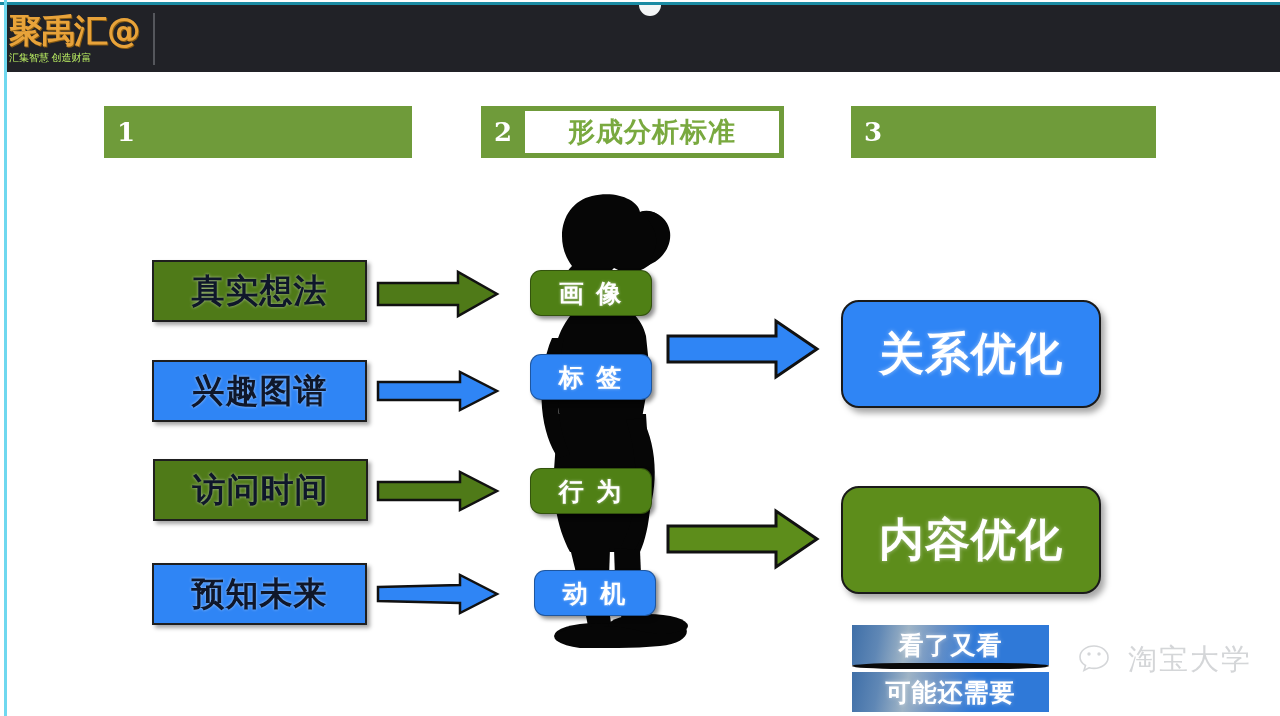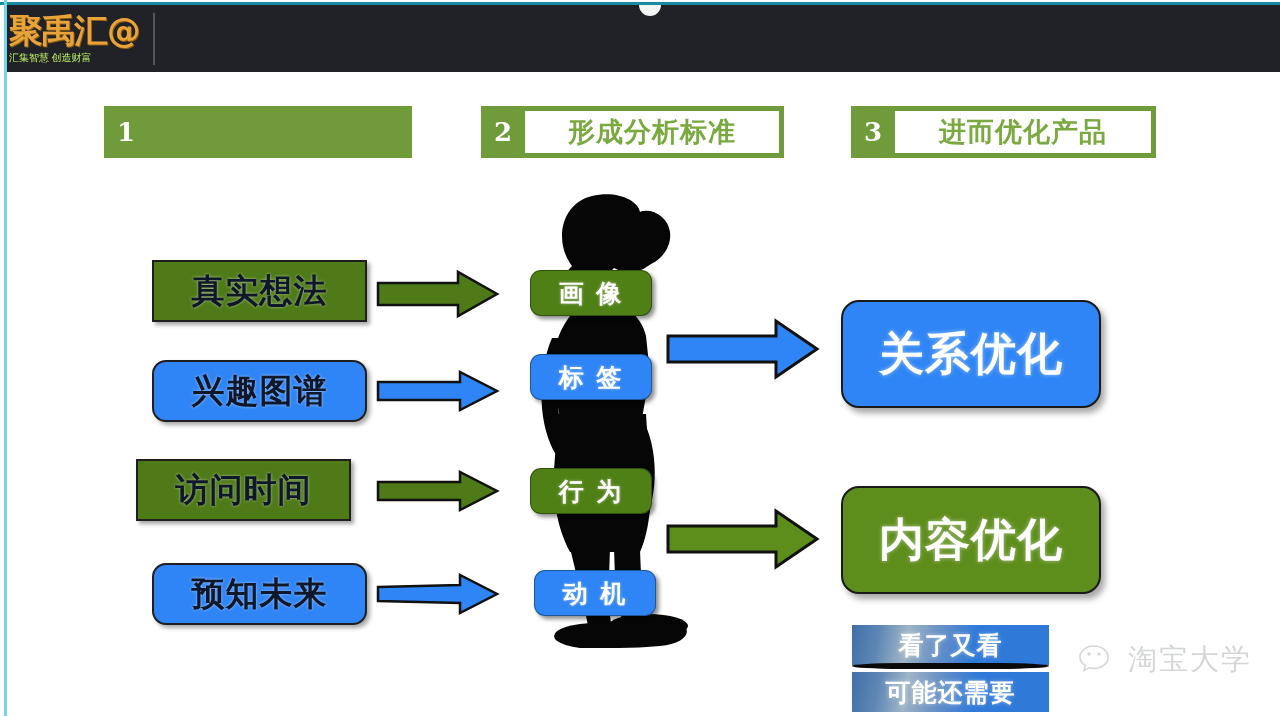--- a/index.html
+++ b/index.html
@@ -109,21 +109,21 @@
     font-family: "DejaVu Sans", sans-serif;
     font-weight: 700;
     font-size: 33px;
     letter-spacing: 1px;
     white-space: nowrap;
     border: 2px solid #1f1f1f;
     box-shadow: 3px 3px 4px rgba(0,0,0,0.35);
     text-shadow: 0 0 3px rgba(255,255,255,0.55);
   }
   .chip.green { background: #4f7a18; }
-  .chip.blue  { background: #2f85f5; border-radius: 14px; }
+  .chip.blue  { background: #2f85f5; }
 
   
   .pill {
     position: absolute;
     width: 122px; height: 46px;
     border-radius: 11px;
     display: flex; align-items: center; justify-content: center;
     color: #ffffff;
     font-family: "DejaVu Sans", sans-serif;
     font-weight: 700;
@@ -220,21 +220,20 @@
     <div class="step-num">1</div>
   </div>
 
   <div class="step" style="left:481px; top:106px; width:303px;">
     <div class="step-num">2</div>
     <div class="step-label">形成分析标准</div>
   </div>
 
   <div class="step" style="left:851px; top:106px; width:305px;">
     <div class="step-num">3</div>
-    <div class="step-label">进而优化产品</div>
   </div>
 
   <div class="silhouette">
     <svg width="210" height="470" viewBox="0 0 210 470">
       <g fill="#060606">
 
         <path d="M92 18 C74 22 62 38 62 58 C62 70 66 80 72 88
                  C66 94 62 102 62 110 L104 112
                  C104 104 108 96 114 90
                  C124 96 138 96 148 88
@@ -271,21 +270,21 @@
         <ellipse cx="96" cy="458" rx="42" ry="13"></ellipse>
         <ellipse cx="148" cy="448" rx="40" ry="12"></ellipse>
         <path d="M56 456 C72 446 112 446 136 452 C160 458 178 456 186 450
                  C190 458 180 466 160 468 C120 472 70 470 56 462 Z"></path>
       </g>
     </svg>
   </div>
 
   <div class="chip green" style="left:152px; top:260px;">真实想法</div>
   <div class="chip blue" style="left:152px; top:360px;">兴趣图谱</div>
-  <div class="chip green" style="left:136px; top:459px;">访问时间</div>
+  <div class="chip green" style="left:153px; top:459px;">访问时间</div>
   <div class="chip blue" style="left:152px; top:563px;">预知未来</div>
 
   <div class="arrow" style="left:378px; top:270px;">
     <svg width="120" height="48" viewBox="0 0 120 48">
       <polygon points="0,13 80,13 80,2 119,24 80,46 80,35 0,35" fill="#4f7a18" stroke="#111111" stroke-width="2.5"></polygon>
     </svg>
   </div>
   <div class="arrow" style="left:378px; top:370px;">
     <svg width="120" height="42" viewBox="0 0 120 42">
       <polygon points="0,12 82,12 82,2 119,21 82,40 82,30 0,30" fill="#2f85f5" stroke="#111111" stroke-width="2.5"></polygon>

